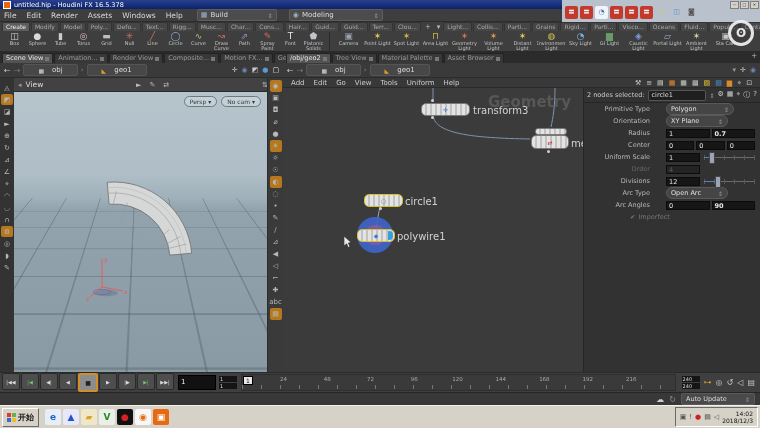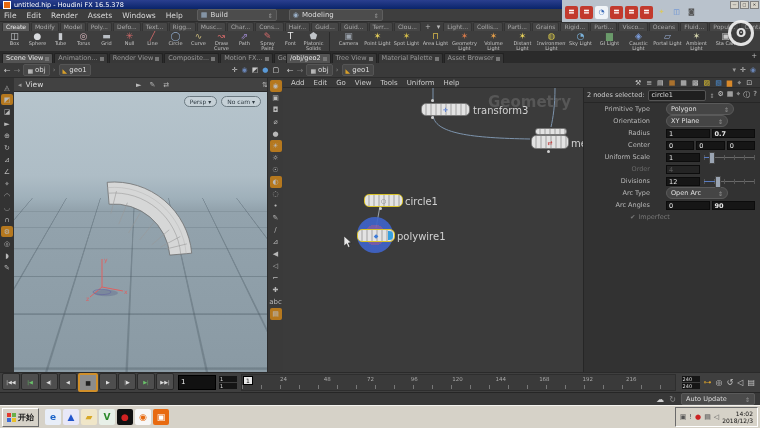--- a/index.html
+++ b/index.html
@@ -53,22 +53,22 @@
   .ptgroup.right{flex:1;padding-left:3px;}
   .ptab{display:flex;align-items:center;gap:2px;background:#383838;color:#999;font-size:6.5px;
     border:1px solid #222;border-bottom:none;border-radius:2px 2px 0 0;padding:1px 3px;margin-right:1px;white-space:nowrap;line-height:7px;}
   .ptab.active{background:#535353;color:#e8e8e8;}
   .tab-close{width:4px;height:4px;background:#777;display:inline-block;}
 
   
   .bcrow{height:15px;background:#3a3a3a;border-bottom:1px solid #2c2c2c;display:flex;align-items:center;
     gap:3px;padding:0 4px;box-sizing:border-box;}
   .navarr{font-size:8px;color:#c8c8c8;} .navarr.dim{color:#777;}
-  .chip{display:flex;align-items:center;gap:2px;background:#474747;border:1px solid #555;border-radius:2px;
-    padding:0 3px;height:10px;font-size:7px;color:#ddd;}
+  .chip{display:flex;align-items:center;gap:8px;background:#474747;border:1px solid #555;border-radius:2px;
+    padding:0 14px;height:10px;font-size:7px;color:#ddd;}
   .chip .ci{font-size:6px;}
   .crumbsep{color:#888;font-size:7px;}
   .bcicons{margin-left:auto;display:flex;gap:4px;align-items:center;font-size:7px;}
 
   
   .leftpane{left:0;top:63px;width:283px;height:309px;background:#3a3a3a;}
   .viewbar{position:absolute;left:14px;top:15px;width:269px;height:14px;background:#424242;
     border-bottom:1px solid #2a2a2a;display:flex;align-items:center;padding:0 4px;box-sizing:border-box;gap:4px;}
   .viewbar .vtitle{font-size:7.5px;color:#ddd;}
   .vbicons{display:flex;gap:8px;margin:0 auto;font-size:7px;color:#bbb;}

